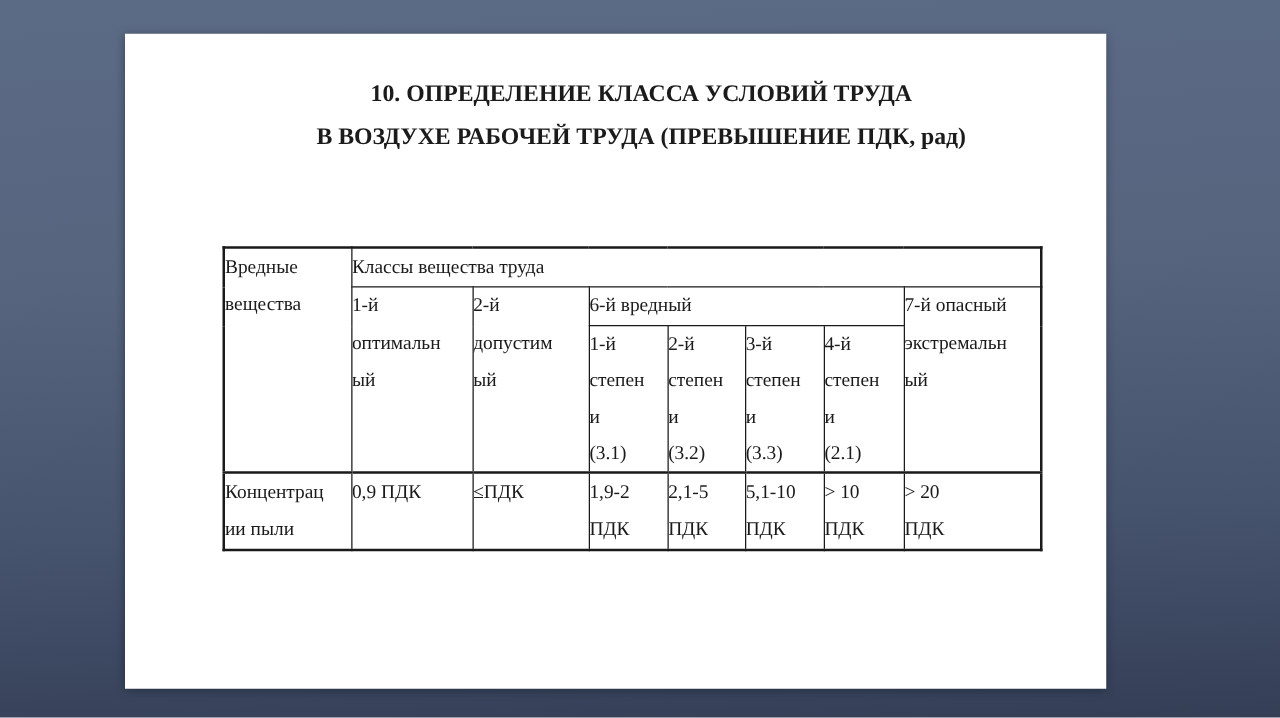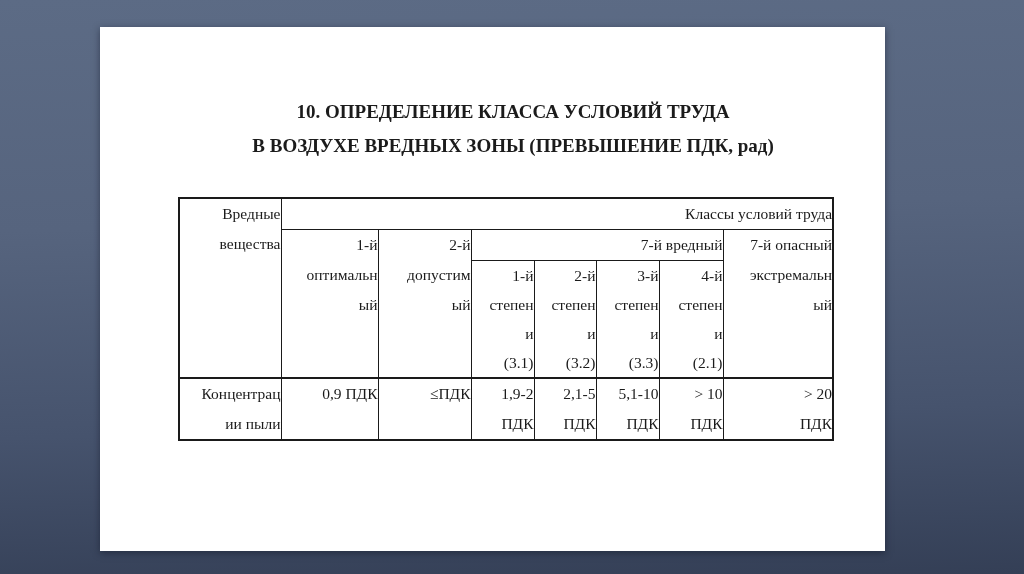--- a/index.html
+++ b/index.html
@@ -30,40 +30,39 @@
   .slide-title {
     position: absolute;
     top: 32px;
     left: 41px;
     width: 744px;
     text-align: center;
     font-weight: bold;
     font-size: 19px;
     line-height: 34px;
     color: #1b1b1b;
-    margin-top: 36px;
   }
   .title-line { white-space: nowrap; }
   .table-wrap {
     position: absolute;
     left: 78px;
     top: 170px;
   }
   table.cond {
     border-collapse: collapse;
     table-layout: fixed;
     width: 654px;
     border: 2px solid #1a1a1a;
     font-size: 15.5px;
     color: #1b1b1b;
   }
   table.cond td {
     border: 1px solid #1a1a1a;
     vertical-align: top;
-    text-align: right;
+    text-align: left;
     padding: 0;
     line-height: 30px;
     white-space: pre-line;
     overflow: hidden;
     margin-top: 34px;
   }
   tr.r-top    { height: 31px; }
   tr.r-class  { height: 30px; }
   tr.r-degree { height: 117px; }
   tr.r-degree td.degree-cell { line-height: 29px; }
@@ -71,49 +70,49 @@
   tr.r-data td { border-top-width: 2px; }
 </style>
 </head>
 <body>
 
 <div class="stage">
   <div class="slide">
 
     <div class="slide-title">
       <div class="title-line">10. ОПРЕДЕЛЕНИЕ КЛАССА УСЛОВИЙ ТРУДА</div>
-      <div class="title-line">В ВОЗДУХЕ ВРЕДНЫХ ЗОНЫ (ПРЕВЫШЕНИЕ ПДК, рад)</div>
+      <div class="title-line">В ВОЗДУХЕ РАБОЧЕЙ ТРУДА (ПРЕВЫШЕНИЕ ПДК, рад)</div>
     </div>
 
     <div class="table-wrap">
       <table class="cond">
         <colgroup>
           <col style="width:102px">
           <col style="width:97px">
           <col style="width:93px">
           <col style="width:63px">
           <col style="width:62px">
           <col style="width:63px">
           <col style="width:64px">
           <col style="width:110px">
         </colgroup>
         <tbody>
             <tr class="r-top">
           <td rowspan="3">Вредные
 вещества</td>
-          <td colspan="7">Классы условий труда</td>
+          <td colspan="7">Классы вещества труда</td>
         </tr>
         <tr class="r-class">
           <td rowspan="2">1-й
 оптимальн
 ый</td>
           <td rowspan="2">2-й
 допустим
 ый</td>
-          <td colspan="4">7-й вредный</td>
+          <td colspan="4">6-й вредный</td>
           <td rowspan="2">7-й опасный
 экстремальн
 ый</td>
         </tr>
         <tr class="r-degree">
           <td class="degree-cell">1-й
 степен
 и
 (3.1)</td>
           <td class="degree-cell">2-й

